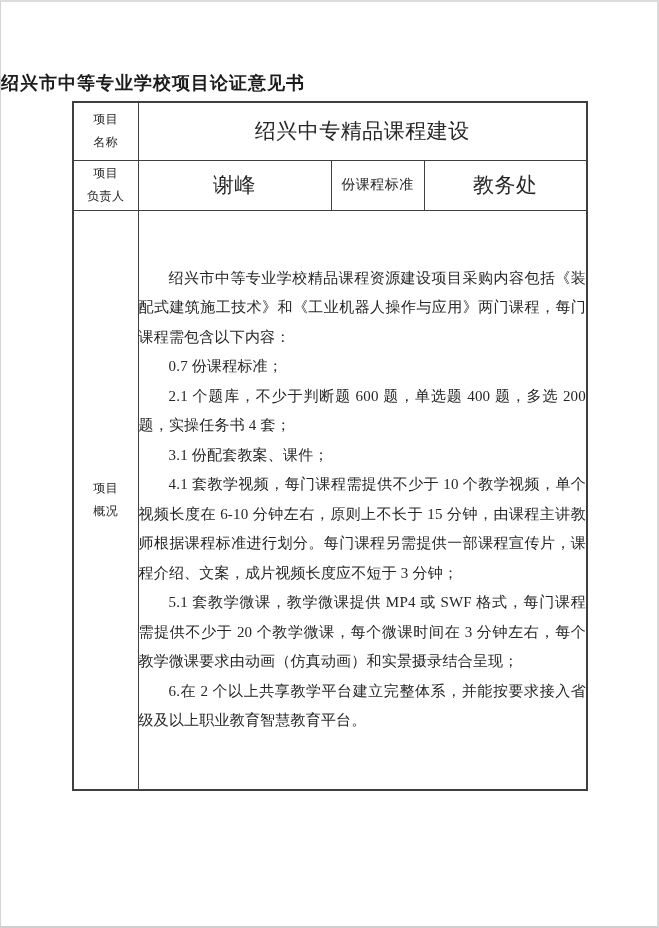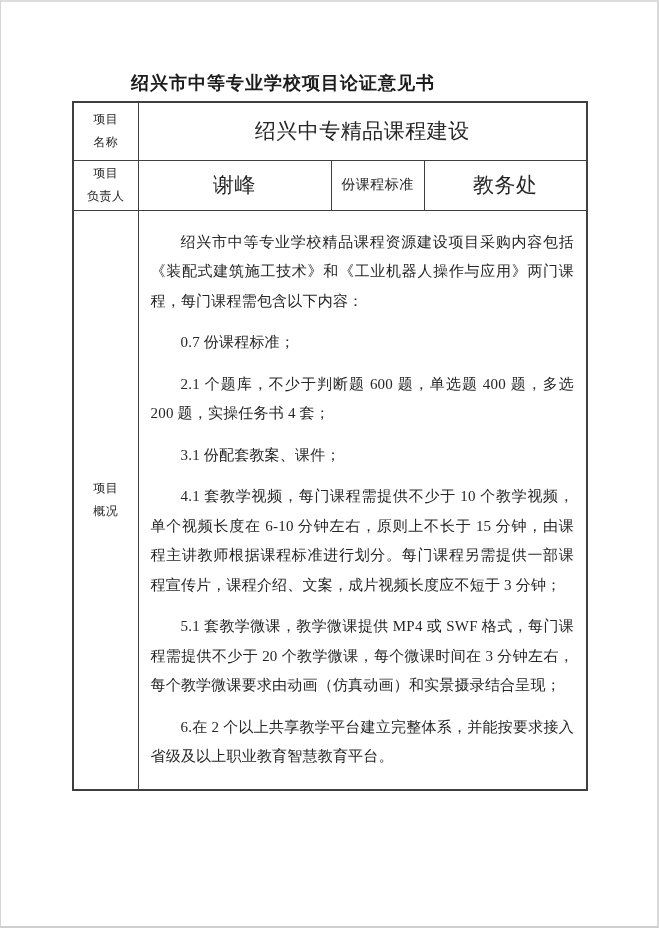--- a/index.html
+++ b/index.html
@@ -12,21 +12,20 @@
     border-left: 1px solid #d4d4d4;
     border-right: 2px solid #d9d9d9;
     border-bottom: 2px solid #cfcfcf;
     font-family: "Liberation Serif", "DejaVu Serif", serif;
     color: #262626;
     overflow: hidden;
   }
   .doc-title {
     position: absolute;
     top: 69px; left: 0; width: 564px;
-    text-align: center;
     font-family: Liberation Sans, sans-serif;
     font-weight: 700;
     font-size: 18px;
     letter-spacing: 1px;
     color: #1c1c1c;
   }
   table.form {
     position: absolute;
     left: 71px; top: 99px;
     width: 514px;
@@ -55,21 +54,21 @@
     font-weight: 700;
     font-size: 15px;
     letter-spacing: 0.3px;
   }
   .overview-cell {
     vertical-align: top;
     text-align: left;
     padding: 6px 8px 0 8px;
   }
   .overview-cell p {
-    margin: 12px;
+    margin: 0;
     font-size: 15px;
     line-height: 29.5px;
     text-indent: 2em;
     text-align: justify;
     letter-spacing: 0.2px;
   }
 </style>
 </head>
 <body>
 

